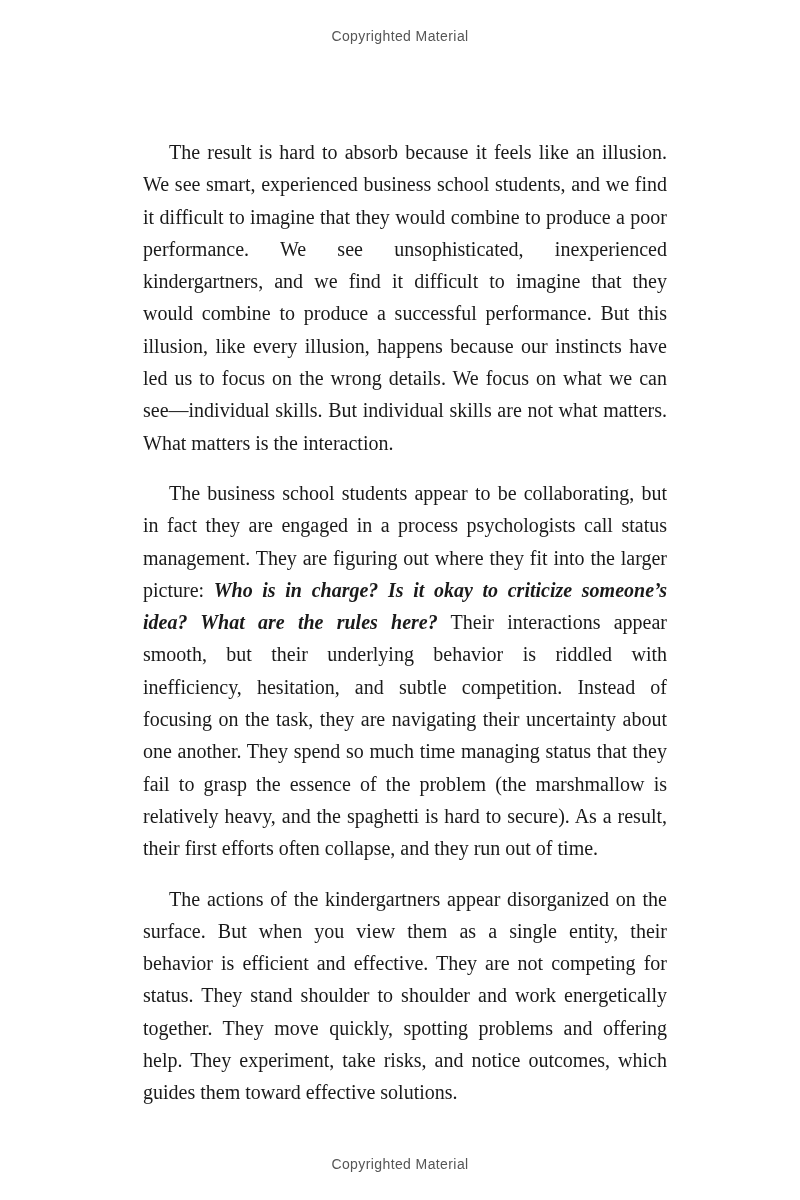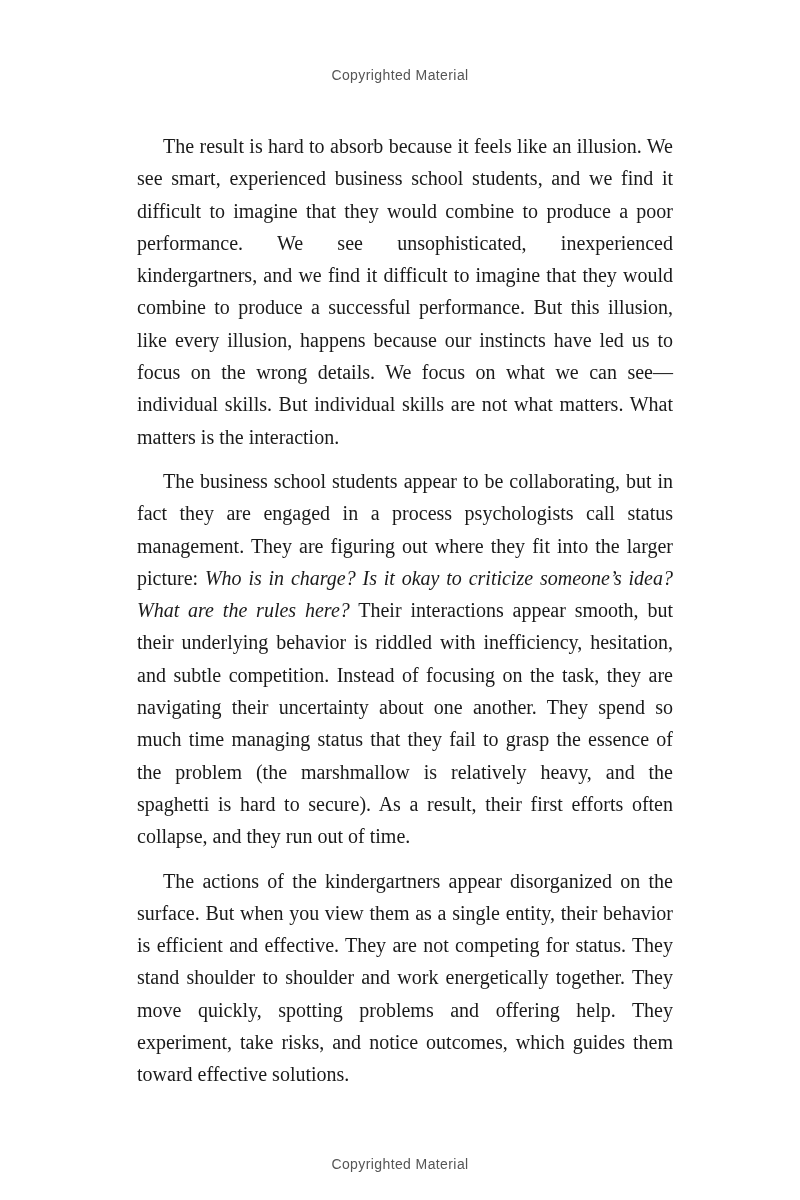--- a/index.html
+++ b/index.html
@@ -16,21 +16,20 @@
     overflow: hidden;
     font-family: "Liberation Serif", "DejaVu Serif", serif;
   }
   .notice {
     width: 100%;
     text-align: center;
     font-family: "Liberation Sans", "DejaVu Sans", sans-serif;
     font-size: 14px;
     letter-spacing: 0.4px;
     color: var(--notice-color, #555555);
-    margin-top: 39px;
   }
   .notice.top {
     position: absolute;
     top: 28px;
     left: 0;
   }
   .notice.bottom {
     position: absolute;
     bottom: 28px;
     left: 0;
@@ -53,25 +52,26 @@
     left: 125px;
     width: 560px;
     font-size: 20px;
     line-height: 1.615;
     color: var(--text-color, #1a1a1a);
     text-align: justify;
     hyphens: auto;
     -webkit-hyphens: auto;
   }
   .body-text p {
-    margin: 12px;
+    margin: 18px;
     text-indent: 26px;
   }
   .body-text em {
     font-style: italic;
+    font-weight: bold;
   }
 </style>
 </head>
 <body>
 
 <div class="page">
 
   <div class="notice top">Copyrighted Material</div>
 
 

